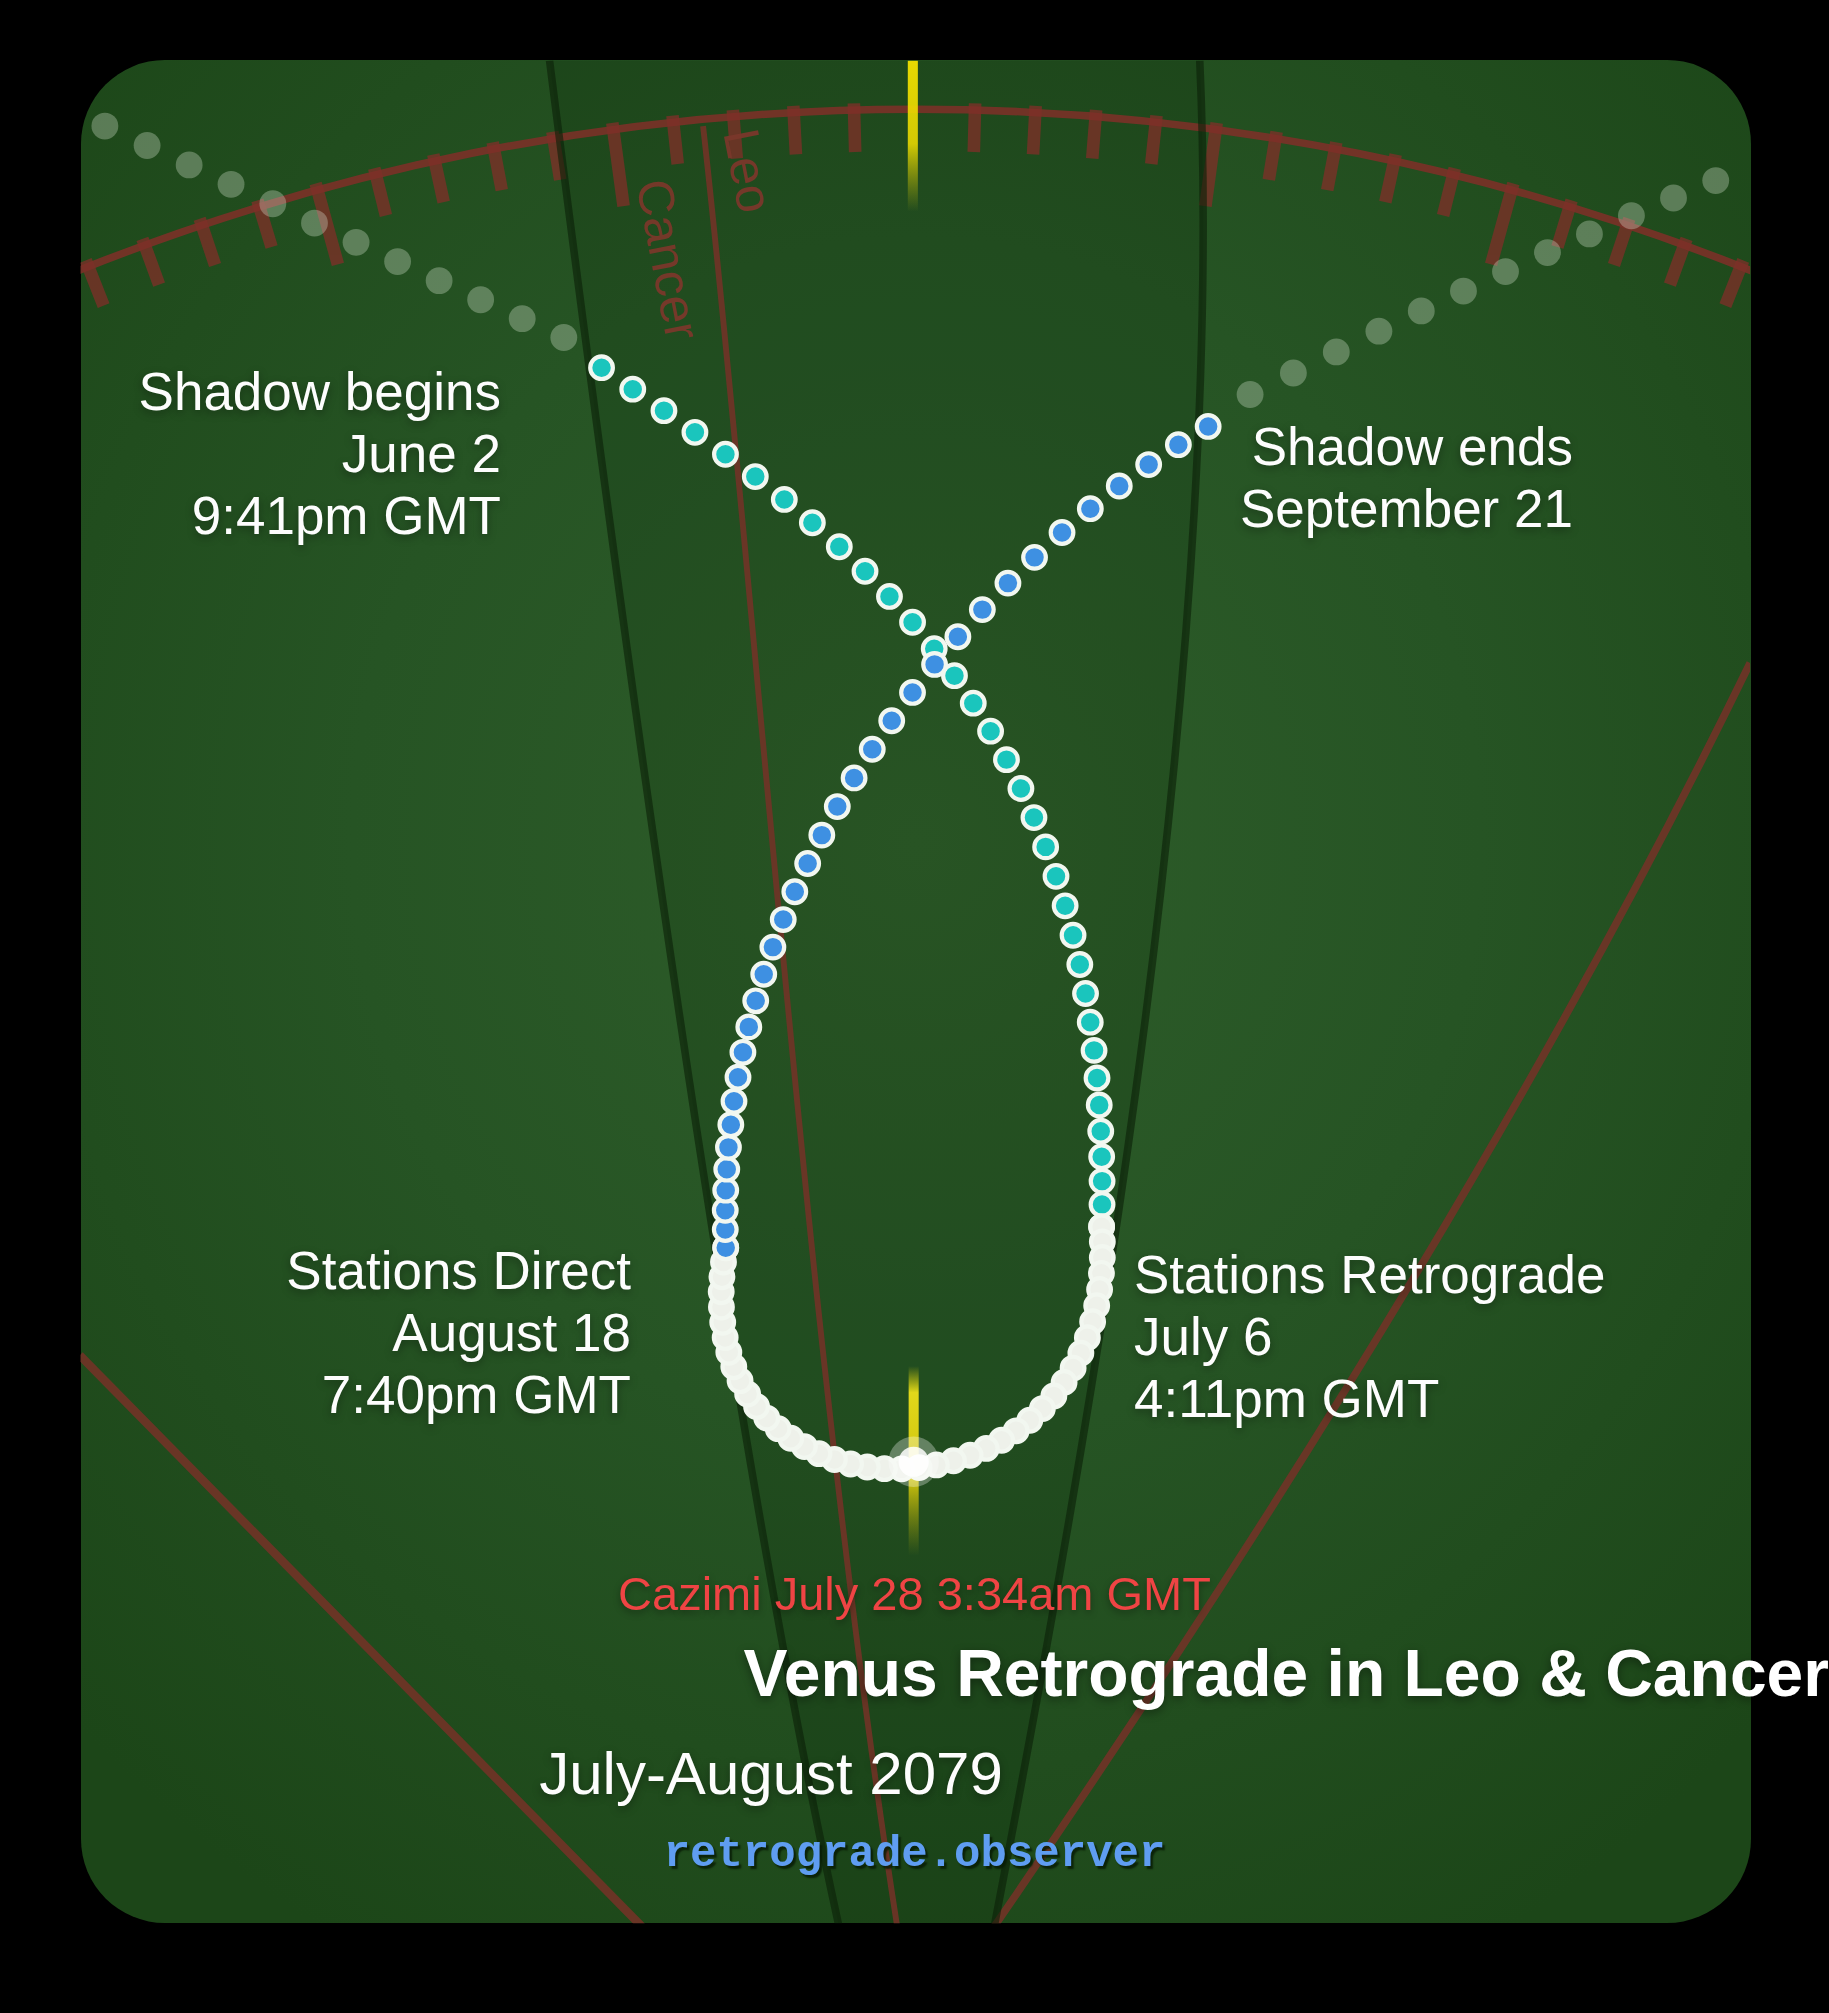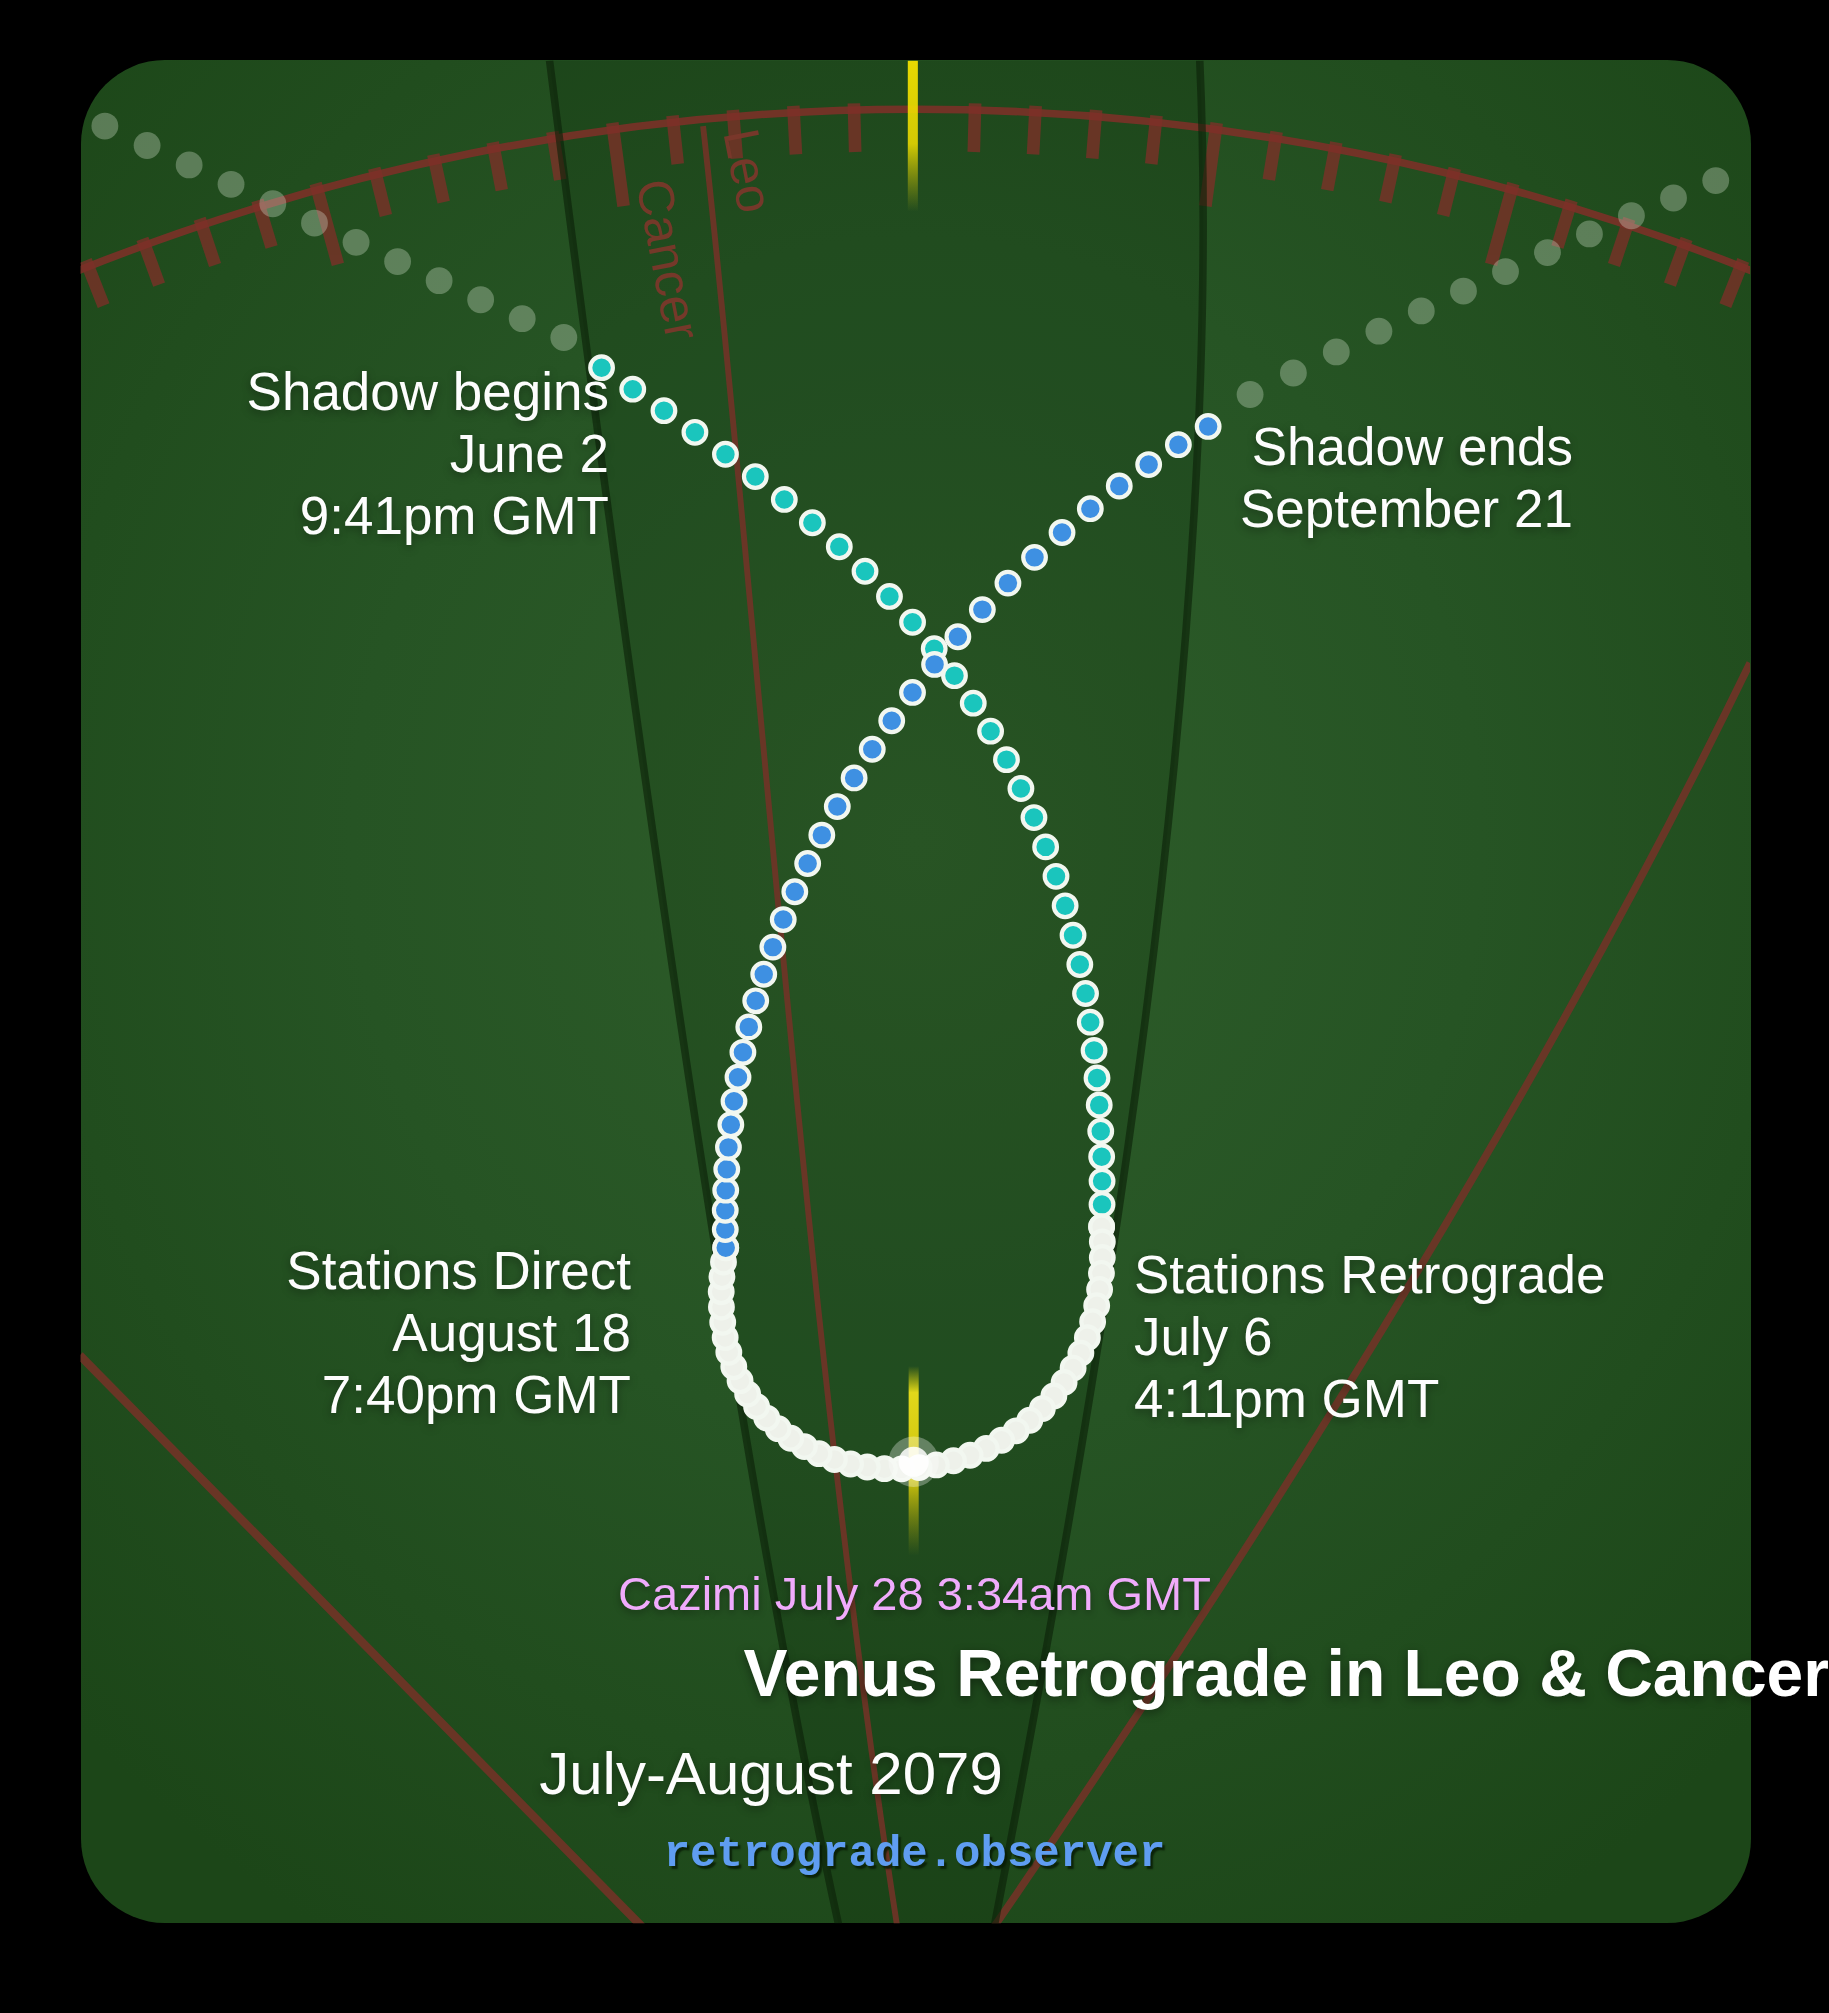--- a/index.html
+++ b/index.html
@@ -12,21 +12,21 @@
     background:radial-gradient(ellipse 1175px 1259px at 50% 42%, #2e5d2a 0%, #265424 48%, #1c4618 100%);
   }
   svg.scene{position:absolute;left:0;top:0;width:1829px;height:2014px;}
   .annotation{
     position:absolute;color:#fdfdfd;font-size:53px;line-height:62px;
     text-shadow:0 2.5px 8.4px rgba(0,0,0,0.35);white-space:nowrap;
   }
   .annotation.align-right{text-align:right;}
   .annotation.align-left{text-align:left;}
   .cazimi-label{
-    position:absolute;left:0;width:1829px;top:1566px;text-align:center;color:#f0abfc;
+    position:absolute;left:0;width:1829px;top:1566px;text-align:center;color:#ef4444;
     font-size:47px;text-shadow:0 2.5px 7.6px rgba(0,0,0,0.35);
   }
   .poster-title{
     position:absolute;left:0;width:1829px;top:1635px;text-align:right;color:#ffffff;
     font-size:66px;font-weight:700;text-shadow:0 3.4px 10px rgba(0,0,0,0.4);
   }
   .poster-subtitle{
     position:absolute;left:0;width:1542px;top:1739px;text-align:center;color:#fdfdfd;
     font-size:60px;text-shadow:0 2.5px 8.4px rgba(0,0,0,0.35);
   }
@@ -256,21 +256,21 @@
             <circle cx="1440" cy="508" r="13.5" fill="#3e90e2" opacity="1" stroke="#f2f7f0" stroke-width="5"></circle>
           </g>
         </g>
       <g id="g-glow">
           <circle cx="1089" cy="1742" r="30" fill="#ffffff" opacity="0.3"></circle>
           <circle cx="1089" cy="1742" r="18" fill="#ffffff" opacity="0.85"></circle>
         </g>
     </g>
   </svg>
 
-  <div class="annotation align-right" id="ann-shadow-begins" style="right: 1220px; top: 361px; margin-left: 32px;">
+  <div class="annotation align-right" id="ann-shadow-begins" style="right: 1328px; top: 361px; margin-left: 32px;">
     <div>Shadow begins</div>
     <div>June 2</div>
     <div>9:41pm GMT</div>
   </div>
   <div class="annotation align-left" id="ann-shadow-ends" style="left: 1240px; top: 416px; text-align: right;">
     <div>Shadow ends</div>
     <div>September 21</div>
   </div>
   <div class="annotation align-right" id="ann-stations-direct" style="right: 1198px; top: 1240px;">
     <div>Stations Direct</div>

